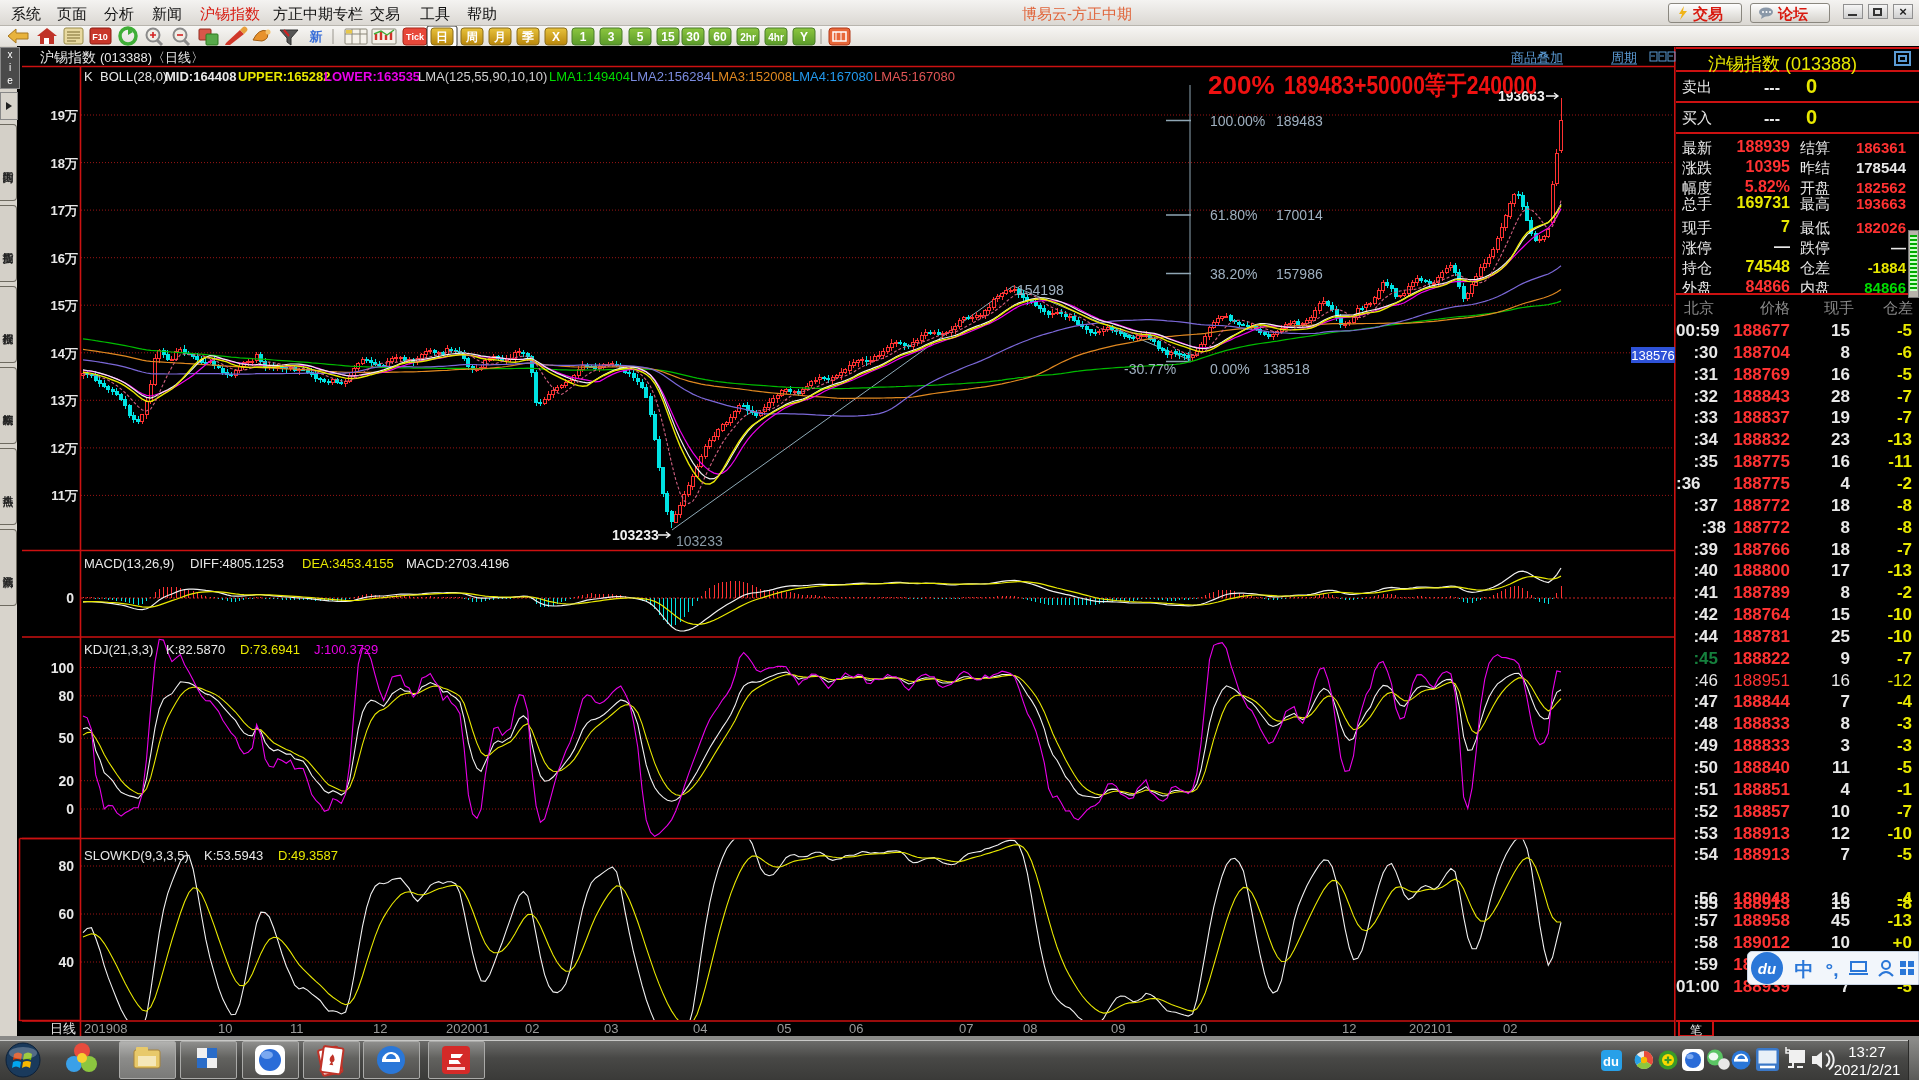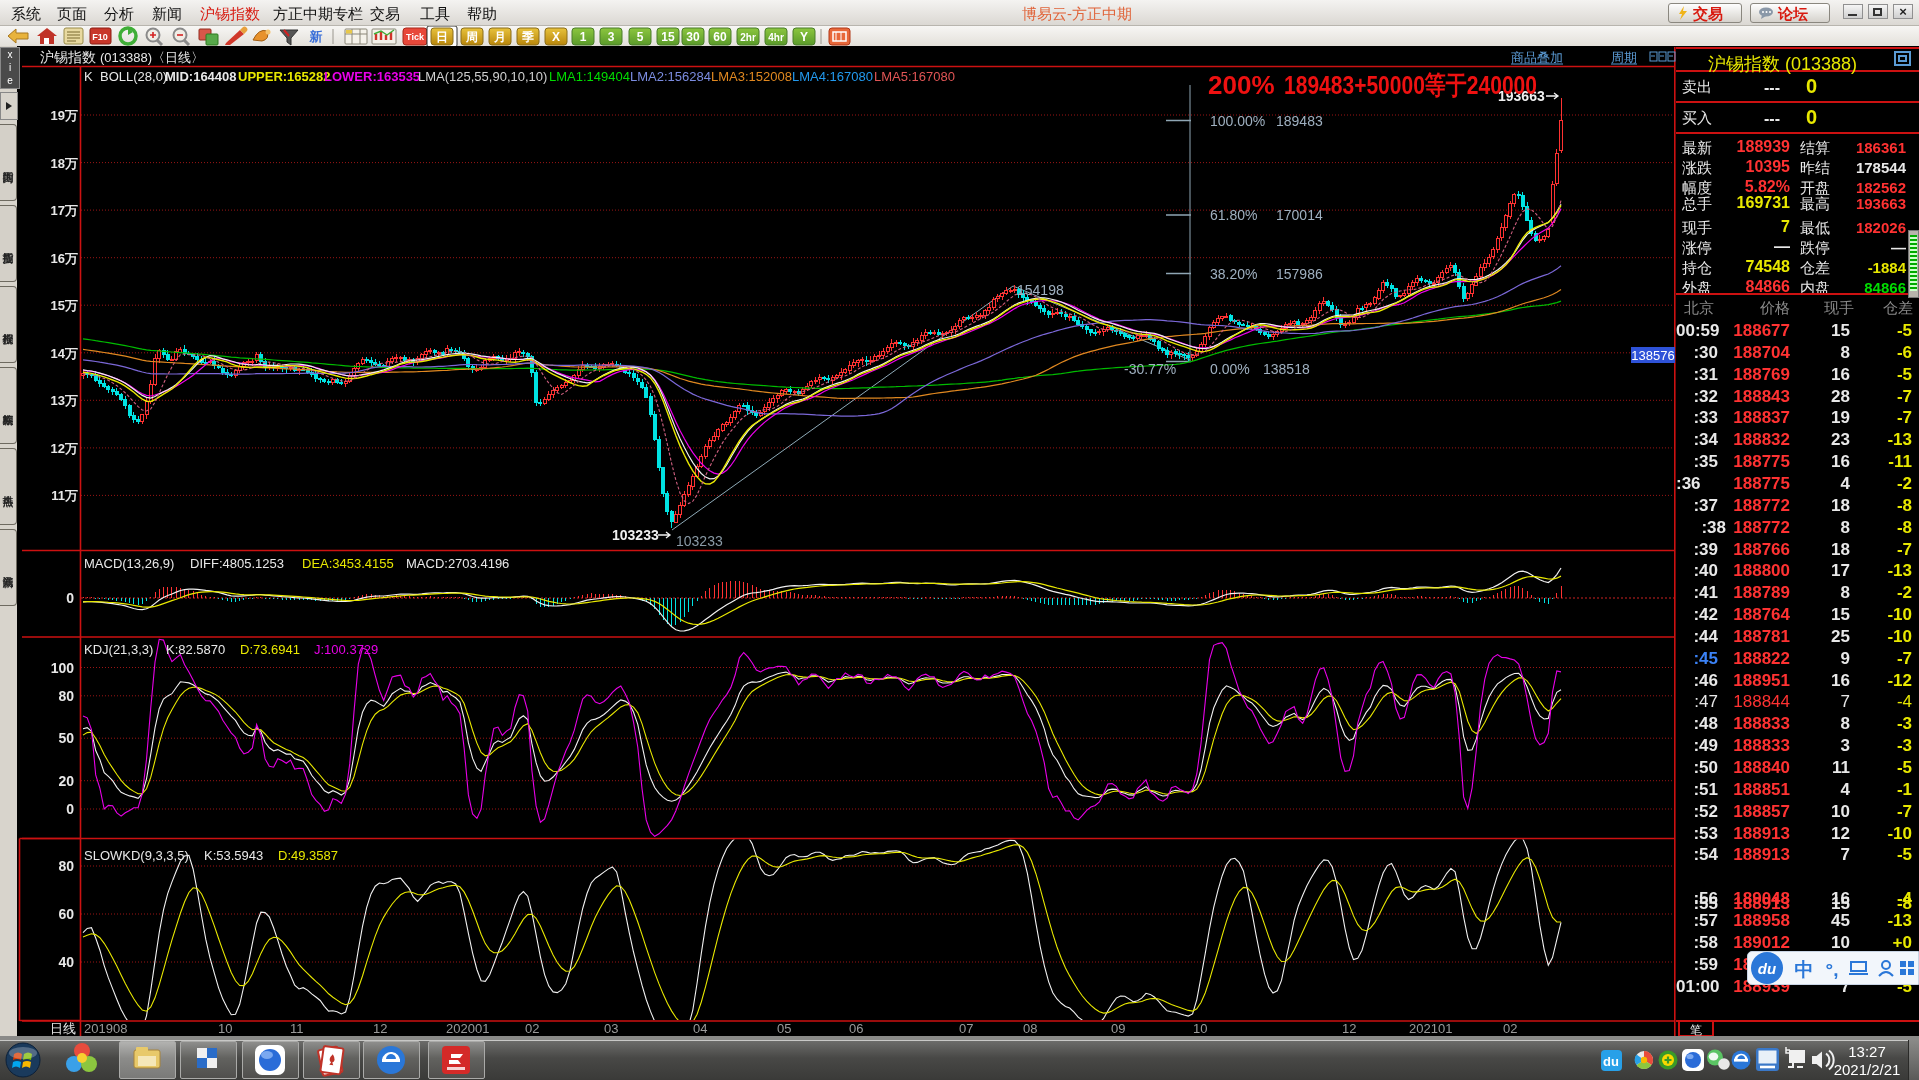--- a/index.html
+++ b/index.html
@@ -467,32 +467,32 @@
     <span class="abs" style="left:126px;top:0;width:48px;text-align:right;color:#e8e8e8;">15</span>
     <span class="abs" style="left:182px;top:0;width:54px;text-align:right;color:#e8e800;">-10</span>
   </div>
 <div class="abs" style="left:1676px;top:627px;width:243px;height:21px;font-size:17px;font-weight:bold;">
     <span class="abs" style="left:0;top:0;width:42px;text-align:right;color:#e8e8e8;">:44</span>
     <span class="abs" style="left:50px;top:0;width:64px;text-align:right;color:#ff3232;">188781</span>
     <span class="abs" style="left:126px;top:0;width:48px;text-align:right;color:#e8e8e8;">25</span>
     <span class="abs" style="left:182px;top:0;width:54px;text-align:right;color:#e8e800;">-10</span>
   </div>
 <div class="abs" style="left:1676px;top:649px;width:243px;height:21px;font-size:17px;font-weight:bold;">
-    <span class="abs" style="left:0;top:0;width:42px;text-align:right;color:#3b82f6;">:45</span>
+    <span class="abs" style="left:0;top:0;width:42px;text-align:right;color:#15803d;">:45</span>
     <span class="abs" style="left:50px;top:0;width:64px;text-align:right;color:#ff3232;">188822</span>
     <span class="abs" style="left:126px;top:0;width:48px;text-align:right;color:#e8e8e8;">9</span>
     <span class="abs" style="left:182px;top:0;width:54px;text-align:right;color:#e8e800;">-7</span>
   </div>
-<div class="abs" style="left:1676px;top:671px;width:243px;height:21px;font-size:17px;font-weight:bold;">
+<div class="abs" style="left:1676px;top:671px;width:243px;height:21px;font-size:17px;font-weight:normal;">
     <span class="abs" style="left:0;top:0;width:42px;text-align:right;color:#e8e8e8;">:46</span>
     <span class="abs" style="left:50px;top:0;width:64px;text-align:right;color:#ff3232;">188951</span>
     <span class="abs" style="left:126px;top:0;width:48px;text-align:right;color:#e8e8e8;">16</span>
     <span class="abs" style="left:182px;top:0;width:54px;text-align:right;color:#e8e800;">-12</span>
   </div>
-<div class="abs" style="left:1676px;top:692px;width:243px;height:21px;font-size:17px;font-weight:normal;">
+<div class="abs" style="left:1676px;top:692px;width:243px;height:21px;font-size:17px;font-weight:bold;">
     <span class="abs" style="left:0;top:0;width:42px;text-align:right;color:#e8e8e8;">:47</span>
     <span class="abs" style="left:50px;top:0;width:64px;text-align:right;color:#ff3232;">188844</span>
     <span class="abs" style="left:126px;top:0;width:48px;text-align:right;color:#e8e8e8;">7</span>
     <span class="abs" style="left:182px;top:0;width:54px;text-align:right;color:#e8e800;">-4</span>
   </div>
 <div class="abs" style="left:1676px;top:714px;width:243px;height:21px;font-size:17px;font-weight:bold;">
     <span class="abs" style="left:0;top:0;width:42px;text-align:right;color:#e8e8e8;">:48</span>
     <span class="abs" style="left:50px;top:0;width:64px;text-align:right;color:#ff3232;">188833</span>
     <span class="abs" style="left:126px;top:0;width:48px;text-align:right;color:#e8e8e8;">8</span>
     <span class="abs" style="left:182px;top:0;width:54px;text-align:right;color:#e8e800;">-3</span>

